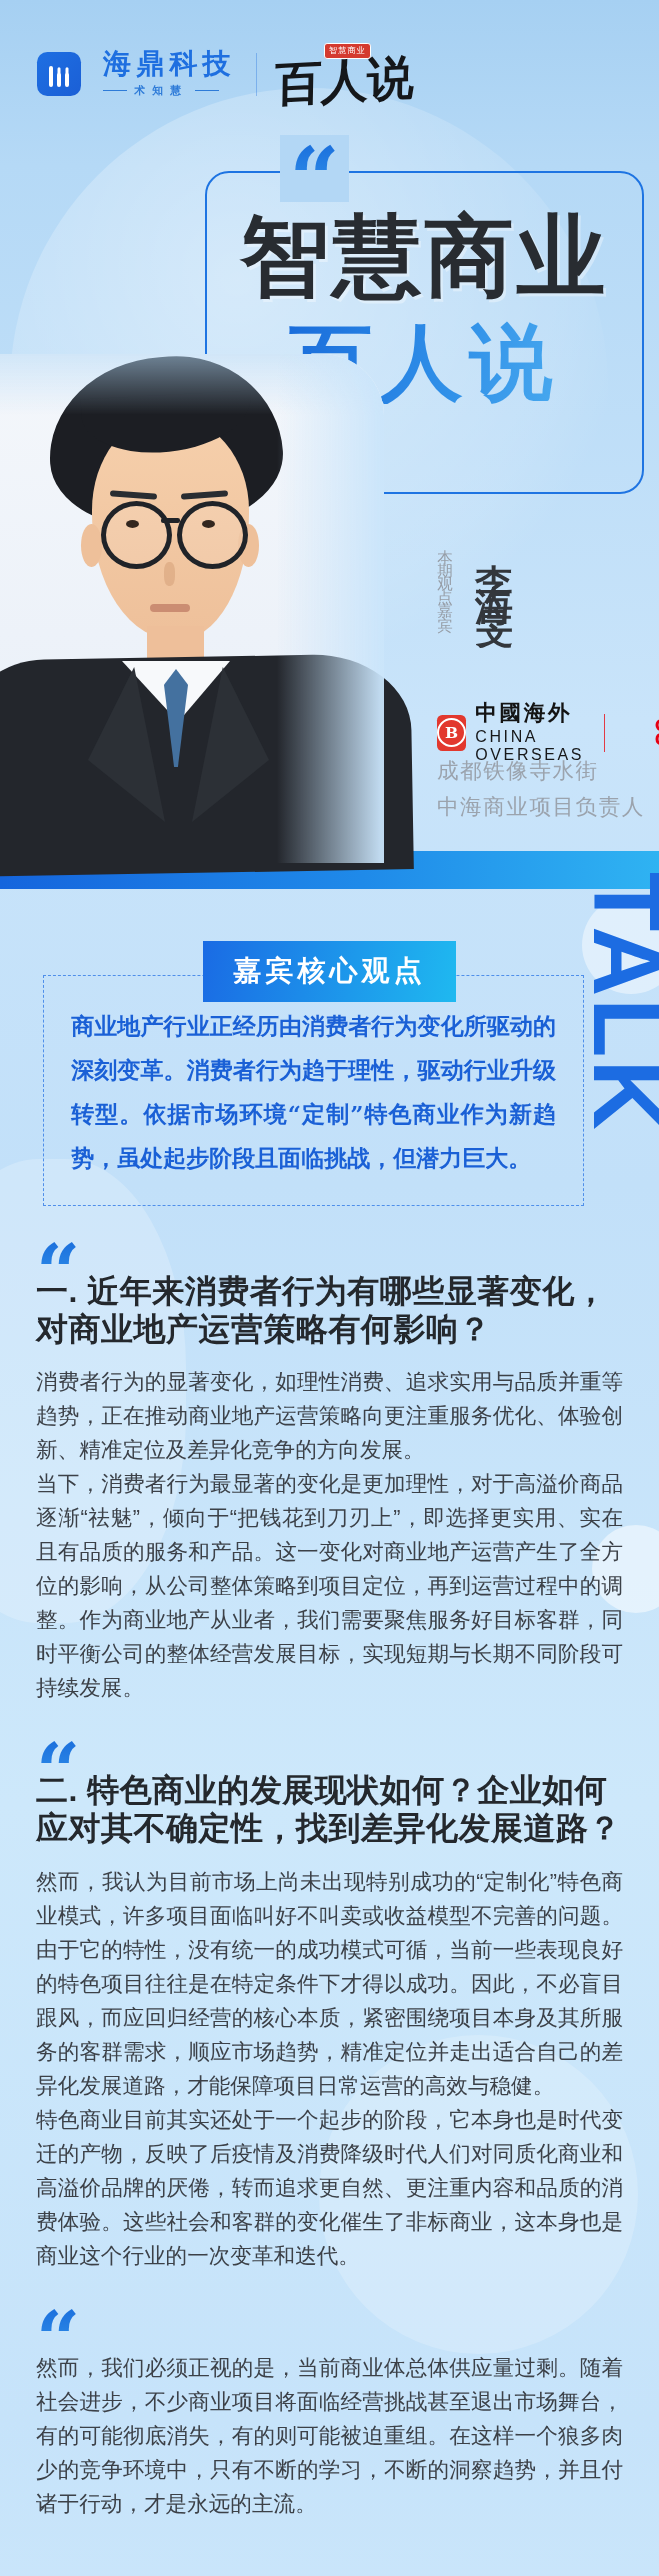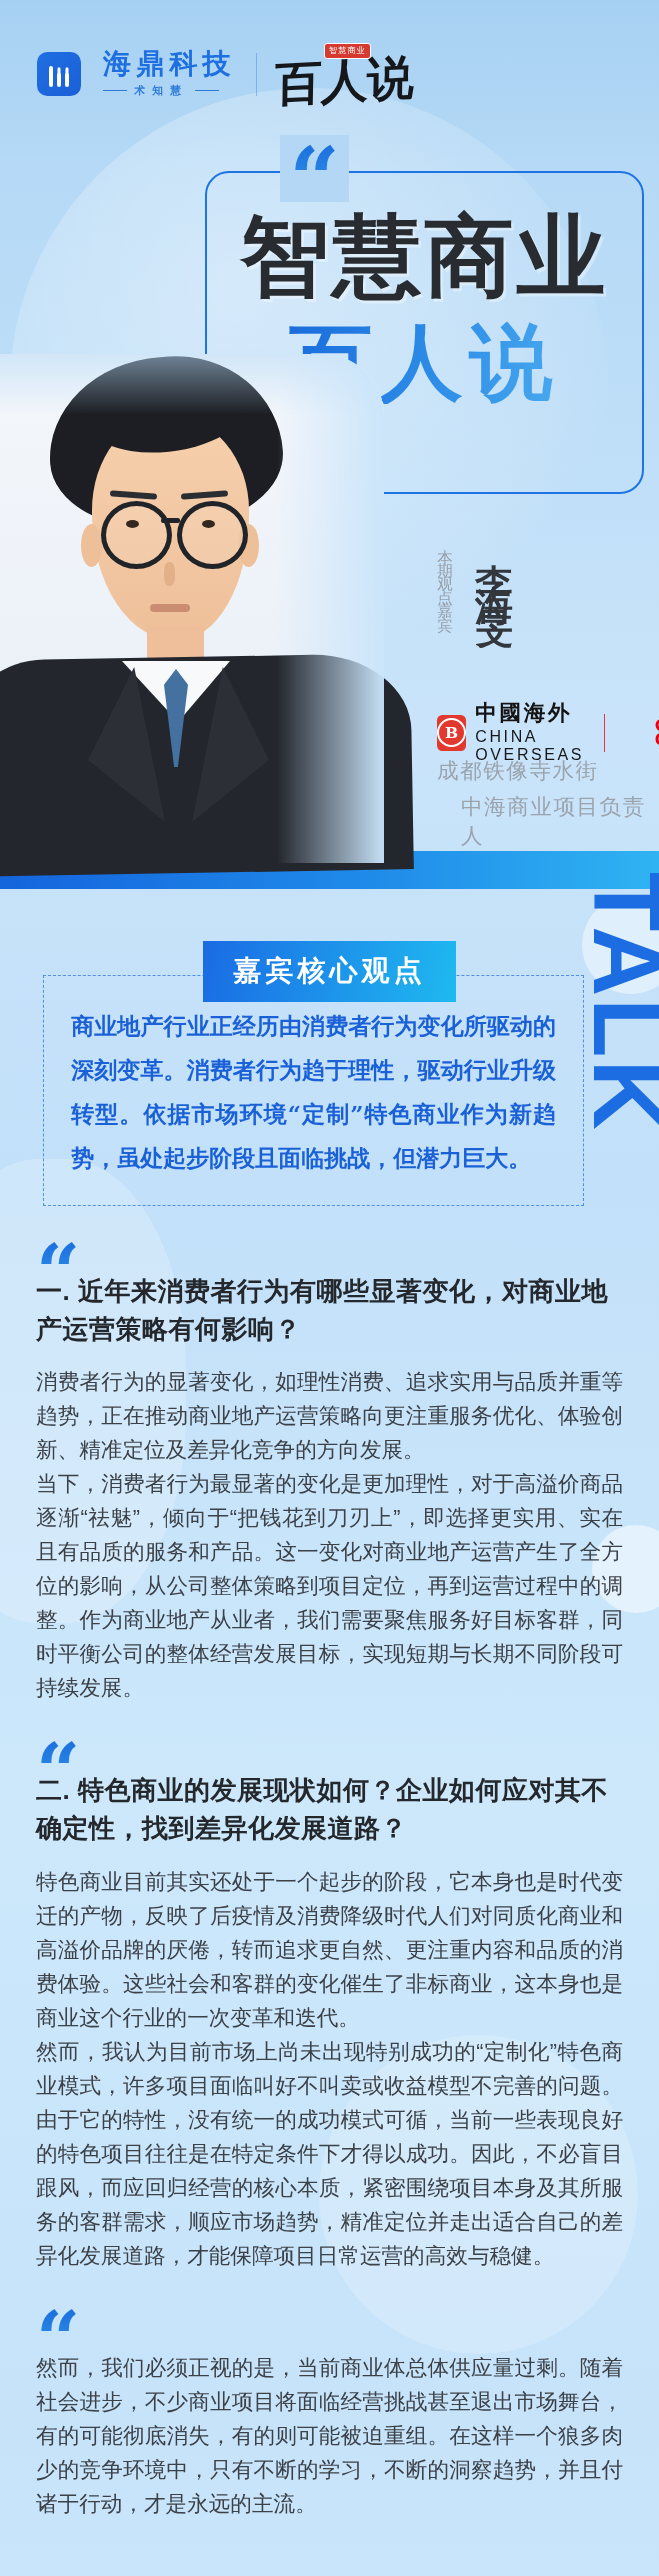--- a/index.html
+++ b/index.html
@@ -88,41 +88,41 @@
   .co-emblem{width:36px;height:36px;background:#e2382e;border-radius:5.2px;display:flex;align-items:center;justify-content:center;}
   .co-emblem b{display:flex;align-items:center;justify-content:center;width:25px;height:25px;border:2.1px solid #fff;border-radius:50%;
     color:#fff;font-size:15.5px;font-family:"DejaVu Serif",serif;}
   .co-names{margin-left:9.3px;}
   .co-cn{font-family:"DejaVu Serif","Liberation Serif",serif;font-weight:900;font-size:21.6px;color:#141414;letter-spacing:2.6px;line-height:1;}
   .co-en{margin-top:4.1px;font-size:16px;letter-spacing:2.6px;color:#17181a;}
   .co-div{width:1px;height:38px;background:#e23a44;margin:0 10.3px 0 12.4px;}
   .co-mark{color:#e60012;font-weight:900;font-size:15.5px;line-height:.92;letter-spacing:0.5px;font-family:"DejaVu Sans",sans-serif;margin-left:40px;}
   .venue{position:absolute;left:437px;color:#9ba3ad;font-size:21.6px;letter-spacing:1.5px;z-index:4;}
   .venue.l1{top:756px;}
-  .venue.l2{top:792px;margin-left:24px;}
+  .venue.l2{top:792px;}
 
   .bluebar{position:absolute;left:0;top:851px;width:659px;height:38px;z-index:2;
     background:linear-gradient(90deg,#1565dd,#1f8ae9 55%,#2fb3f2);}
 
   
   .talk{position:absolute;top:872px;right:-6.2px;z-index:2;writing-mode:vertical-rl;text-orientation:sideways;
     font-size:97px;font-weight:900;letter-spacing:2.1px;color:#1c6ce2;line-height:.78;}
 
   
   .content{position:absolute;left:0;top:889px;width:659px;padding:52px 36px 0;box-sizing:border-box;z-index:4;}
   .badge{width:fit-content;margin:0 auto;padding:11.3px 30px;color:#fff;font-size:28px;letter-spacing:4.1px;
     font-family:"DejaVu Serif","Liberation Serif",serif;font-weight:bold;
     background:linear-gradient(100deg,#1a6be4,#1fb9f0);position:relative;z-index:2;}
   .dashed-box{border:1.5px dashed #4f8fea;padding:28px 27px 25px;box-sizing:border-box;position:relative;z-index:1;font-weight:bold;}
   .view-box{margin:-27px 39px 0 7.2px;}
   .view-text{font-family:"DejaVu Serif","Liberation Serif",serif;color:#1a60d6;font-size:23px;line-height:44px;text-align:justify;}
   .quote-glyph{margin-top:28px;height:33px;overflow:hidden;font-family:"DejaVu Serif","Liberation Serif",serif;
     font-weight:bold;font-size:77px;line-height:1;}
   .quote-glyph span{background:linear-gradient(180deg,#1565d8,#3fa9f5);-webkit-background-clip:text;background-clip:text;color:transparent;}
-  .q-head{margin-top:5.2px;font-size:26px;line-height:38px;font-weight:900;color:#24282d;letter-spacing:0.5px;}
+  .q-head{margin-top:5.2px;font-size:32px;line-height:38px;font-weight:900;color:#24282d;letter-spacing:0.5px;}
   .q-body{margin-top:17.5px;font-size:21.6px;line-height:34px;color:#3c4148;text-align:justify;}
   .q-body p{margin:0;}
 </style>
 </head>
 <body>
 
 <div class="poster">
 
   <div class="deco" style="left:10.3px;top:88px;width:598px;height:598px;background:radial-gradient(circle at 38% 32%,rgba(255,255,255,.40),rgba(255,255,255,.10) 60%,rgba(255,255,255,0) 72%);"></div>
   <div class="deco" style="left:-9.3px;top:561px;width:47px;height:47px;background:rgba(255,255,255,.55);"></div>
@@ -213,22 +213,22 @@
     <div class="quote-glyph"><span>“</span></div>
     <div class="q-head">一. 近年来消费者行为有哪些显著变化，对商业地产运营策略有何影响？</div>
     <div class="q-body">
       <p>消费者行为的显著变化，如理性消费、追求实用与品质并重等趋势，正在推动商业地产运营策略向更注重服务优化、体验创新、精准定位及差异化竞争的方向发展。</p>
       <p>当下，消费者行为最显著的变化是更加理性，对于高溢价商品逐渐“祛魅”，倾向于“把钱花到刀刃上”，即选择更实用、实在且有品质的服务和产品。这一变化对商业地产运营产生了全方位的影响，从公司整体策略到项目定位，再到运营过程中的调整。作为商业地产从业者，我们需要聚焦服务好目标客群，同时平衡公司的整体经营发展目标，实现短期与长期不同阶段可持续发展。</p>
     </div>
 
     <div class="quote-glyph"><span>“</span></div>
     <div class="q-head">二. 特色商业的发展现状如何？企业如何应对其不确定性，找到差异化发展道路？</div>
     <div class="q-body">
+      <p>然而，我认为目前市场上尚未出现特别成功的“定制化”特色商业模式，许多项目面临叫好不叫卖或收益模型不完善的问题。由于它的特性，没有统一的成功模式可循，当前一些表现良好的特色项目往往是在特定条件下才得以成功。因此，不必盲目跟风，而应回归经营的核心本质，紧密围绕项目本身及其所服务的客群需求，顺应市场趋势，精准定位并走出适合自己的差异化发展道路，才能保障项目日常运营的高效与稳健。</p>
       <p>特色商业目前其实还处于一个起步的阶段，它本身也是时代变迁的产物，反映了后疫情及消费降级时代人们对同质化商业和高溢价品牌的厌倦，转而追求更自然、更注重内容和品质的消费体验。这些社会和客群的变化催生了非标商业，这本身也是商业这个行业的一次变革和迭代。</p>
-      <p>然而，我认为目前市场上尚未出现特别成功的“定制化”特色商业模式，许多项目面临叫好不叫卖或收益模型不完善的问题。由于它的特性，没有统一的成功模式可循，当前一些表现良好的特色项目往往是在特定条件下才得以成功。因此，不必盲目跟风，而应回归经营的核心本质，紧密围绕项目本身及其所服务的客群需求，顺应市场趋势，精准定位并走出适合自己的差异化发展道路，才能保障项目日常运营的高效与稳健。</p>
     </div>
 
     <div class="quote-glyph"><span>“</span></div>
     <div class="q-body">
       <p>然而，我们必须正视的是，当前商业体总体供应量过剩。随着社会进步，不少商业项目将面临经营挑战甚至退出市场舞台，有的可能彻底消失，有的则可能被迫重组。在这样一个狼多肉少的竞争环境中，只有不断的学习，不断的洞察趋势，并且付诸于行动，才是永远的主流。</p>
     </div>
 
   </div>
 
 </div>

